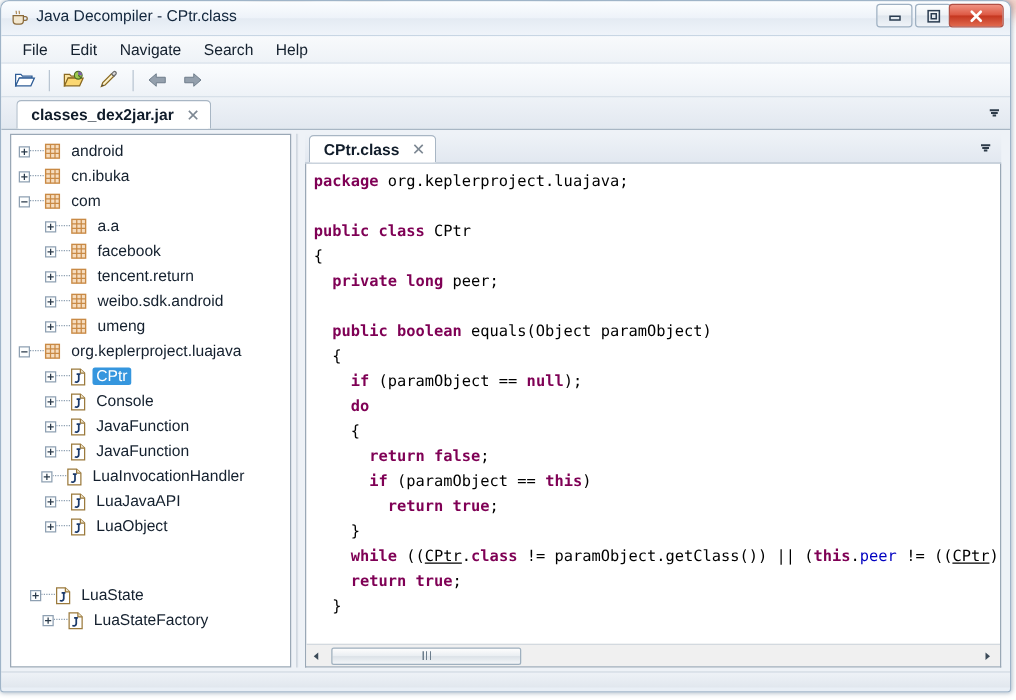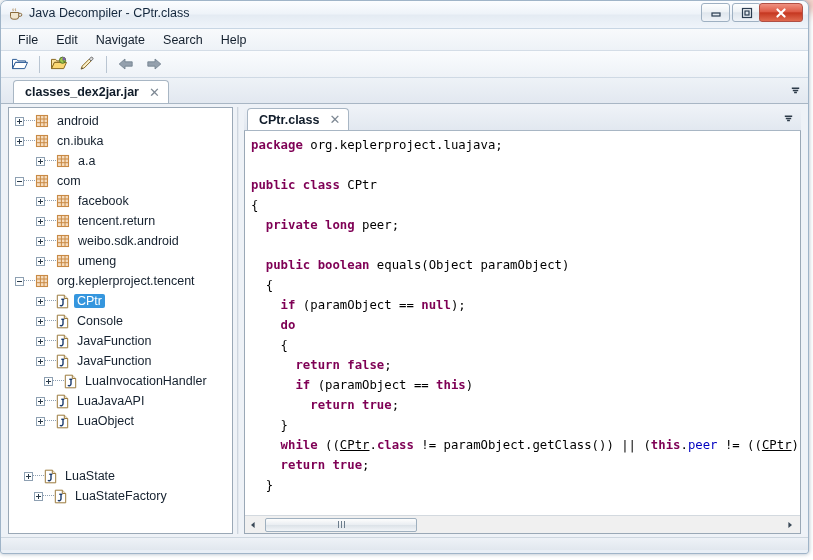--- a/index.html
+++ b/index.html
@@ -458,51 +458,51 @@
             <span class="toggle plus"></span>
             <span class="dots"></span>
             <span class="node-icon">
               <svg width="14" height="14" viewBox="0 0 14 14">
                 <rect x="1.5" y="1.5" width="11" height="11" fill="#f6ddc0" stroke="#c98a45" stroke-width="1.1"></rect>
                 <path d="M5.4 1.5V12.5 M9.0 1.5V12.5 M1.5 5.0H12.5 M1.5 8.7H12.5" stroke="#c98a45" stroke-width="1"></path>
               </svg>
             </span>
             <span class="node-label">cn.ibuka</span>
           </div>
-          <div class="node" style="padding-left: 27px;">
-            <span class="toggle plus"></span>
-            <span class="dots"></span>
-            <span class="node-icon">
-              <svg width="14" height="14" viewBox="0 0 14 14">
-                <rect x="1.5" y="1.5" width="11" height="11" fill="#f6ddc0" stroke="#c98a45" stroke-width="1.1"></rect>
-                <path d="M5.4 1.5V12.5 M9.0 1.5V12.5 M1.5 5.0H12.5 M1.5 8.7H12.5" stroke="#c98a45" stroke-width="1"></path>
-              </svg>
-            </span>
-            <span class="node-label">a.a</span>
-          </div>
           <div class="node" style="padding-left: 6px;">
             <span class="toggle"></span>
             <span class="dots"></span>
             <span class="node-icon">
               <svg width="14" height="14" viewBox="0 0 14 14">
                 <rect x="1.5" y="1.5" width="11" height="11" fill="#f6ddc0" stroke="#c98a45" stroke-width="1.1"></rect>
                 <path d="M5.4 1.5V12.5 M9.0 1.5V12.5 M1.5 5.0H12.5 M1.5 8.7H12.5" stroke="#c98a45" stroke-width="1"></path>
               </svg>
             </span>
             <span class="node-label">com</span>
           </div>
           <div class="node" style="padding-left: 27px;">
             <span class="toggle plus"></span>
             <span class="dots"></span>
             <span class="node-icon">
               <svg width="14" height="14" viewBox="0 0 14 14">
                 <rect x="1.5" y="1.5" width="11" height="11" fill="#f6ddc0" stroke="#c98a45" stroke-width="1.1"></rect>
                 <path d="M5.4 1.5V12.5 M9.0 1.5V12.5 M1.5 5.0H12.5 M1.5 8.7H12.5" stroke="#c98a45" stroke-width="1"></path>
               </svg>
             </span>
+            <span class="node-label">a.a</span>
+          </div>
+          <div class="node" style="padding-left: 27px;">
+            <span class="toggle plus"></span>
+            <span class="dots"></span>
+            <span class="node-icon">
+              <svg width="14" height="14" viewBox="0 0 14 14">
+                <rect x="1.5" y="1.5" width="11" height="11" fill="#f6ddc0" stroke="#c98a45" stroke-width="1.1"></rect>
+                <path d="M5.4 1.5V12.5 M9.0 1.5V12.5 M1.5 5.0H12.5 M1.5 8.7H12.5" stroke="#c98a45" stroke-width="1"></path>
+              </svg>
+            </span>
             <span class="node-label">facebook</span>
           </div>
           <div class="node" style="padding-left: 27px;">
             <span class="toggle plus"></span>
             <span class="dots"></span>
             <span class="node-icon">
               <svg width="14" height="14" viewBox="0 0 14 14">
                 <rect x="1.5" y="1.5" width="11" height="11" fill="#f6ddc0" stroke="#c98a45" stroke-width="1.1"></rect>
                 <path d="M5.4 1.5V12.5 M9.0 1.5V12.5 M1.5 5.0H12.5 M1.5 8.7H12.5" stroke="#c98a45" stroke-width="1"></path>
               </svg>
@@ -533,21 +533,21 @@
           </div>
           <div class="node" style="padding-left: 6px;">
             <span class="toggle"></span>
             <span class="dots"></span>
             <span class="node-icon">
               <svg width="14" height="14" viewBox="0 0 14 14">
                 <rect x="1.5" y="1.5" width="11" height="11" fill="#f6ddc0" stroke="#c98a45" stroke-width="1.1"></rect>
                 <path d="M5.4 1.5V12.5 M9.0 1.5V12.5 M1.5 5.0H12.5 M1.5 8.7H12.5" stroke="#c98a45" stroke-width="1"></path>
               </svg>
             </span>
-            <span class="node-label">org.keplerproject.tencent</span>
+            <span class="node-label">org.keplerproject.luajava</span>
           </div>
           <div class="node selected" style="padding-left: 27px;">
             <span class="toggle plus"></span>
             <span class="dots"></span>
             <span class="node-icon">
               <svg width="13" height="15" viewBox="0 0 13 15">
                 <path d="M1.3 1.2h7.0l3.4 3.3v9.3H1.3z" fill="#ffffff" stroke="#9b7a3c" stroke-width="1"></path>
                 <path d="M8.3 1.2v3.3h3.4" fill="#f0e6cf" stroke="#9b7a3c" stroke-width="1"></path>
                 <path d="M7.0 5.3v4.6a1.9 1.9 0 0 1-3.1 1.4" fill="none" stroke="#1b3a6b" stroke-width="1.4"></path>
                 <path d="M5.3 5.3h3.0" stroke="#1b3a6b" stroke-width="1.4"></path>
@@ -587,21 +587,21 @@
             <span class="node-icon">
               <svg width="13" height="15" viewBox="0 0 13 15">
                 <path d="M1.3 1.2h7.0l3.4 3.3v9.3H1.3z" fill="#ffffff" stroke="#9b7a3c" stroke-width="1"></path>
                 <path d="M8.3 1.2v3.3h3.4" fill="#f0e6cf" stroke="#9b7a3c" stroke-width="1"></path>
                 <path d="M7.0 5.3v4.6a1.9 1.9 0 0 1-3.1 1.4" fill="none" stroke="#1b3a6b" stroke-width="1.4"></path>
                 <path d="M5.3 5.3h3.0" stroke="#1b3a6b" stroke-width="1.4"></path>
               </svg>
             </span>
             <span class="node-label">JavaFunction</span>
           </div>
-          <div class="node" style="padding-left: 35px;">
+          <div class="node" style="padding-left: 24px;">
             <span class="toggle plus"></span>
             <span class="dots"></span>
             <span class="node-icon">
               <svg width="13" height="15" viewBox="0 0 13 15">
                 <path d="M1.3 1.2h7.0l3.4 3.3v9.3H1.3z" fill="#ffffff" stroke="#9b7a3c" stroke-width="1"></path>
                 <path d="M8.3 1.2v3.3h3.4" fill="#f0e6cf" stroke="#9b7a3c" stroke-width="1"></path>
                 <path d="M7.0 5.3v4.6a1.9 1.9 0 0 1-3.1 1.4" fill="none" stroke="#1b3a6b" stroke-width="1.4"></path>
                 <path d="M5.3 5.3h3.0" stroke="#1b3a6b" stroke-width="1.4"></path>
               </svg>
             </span>

